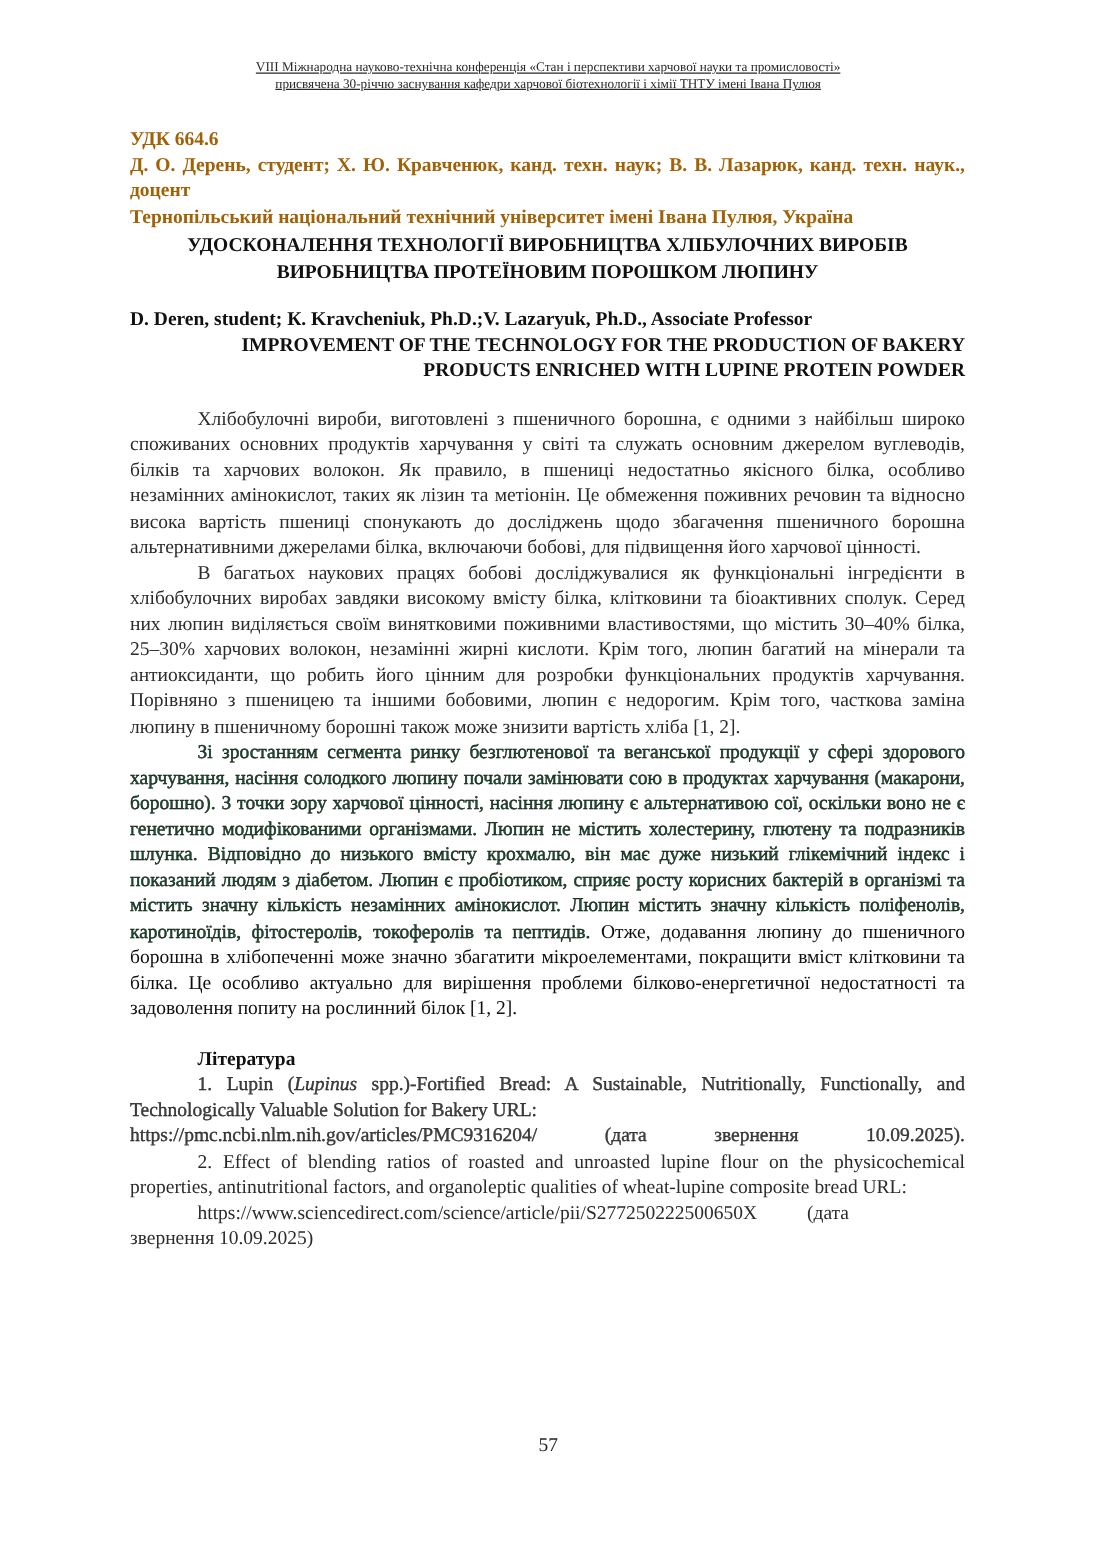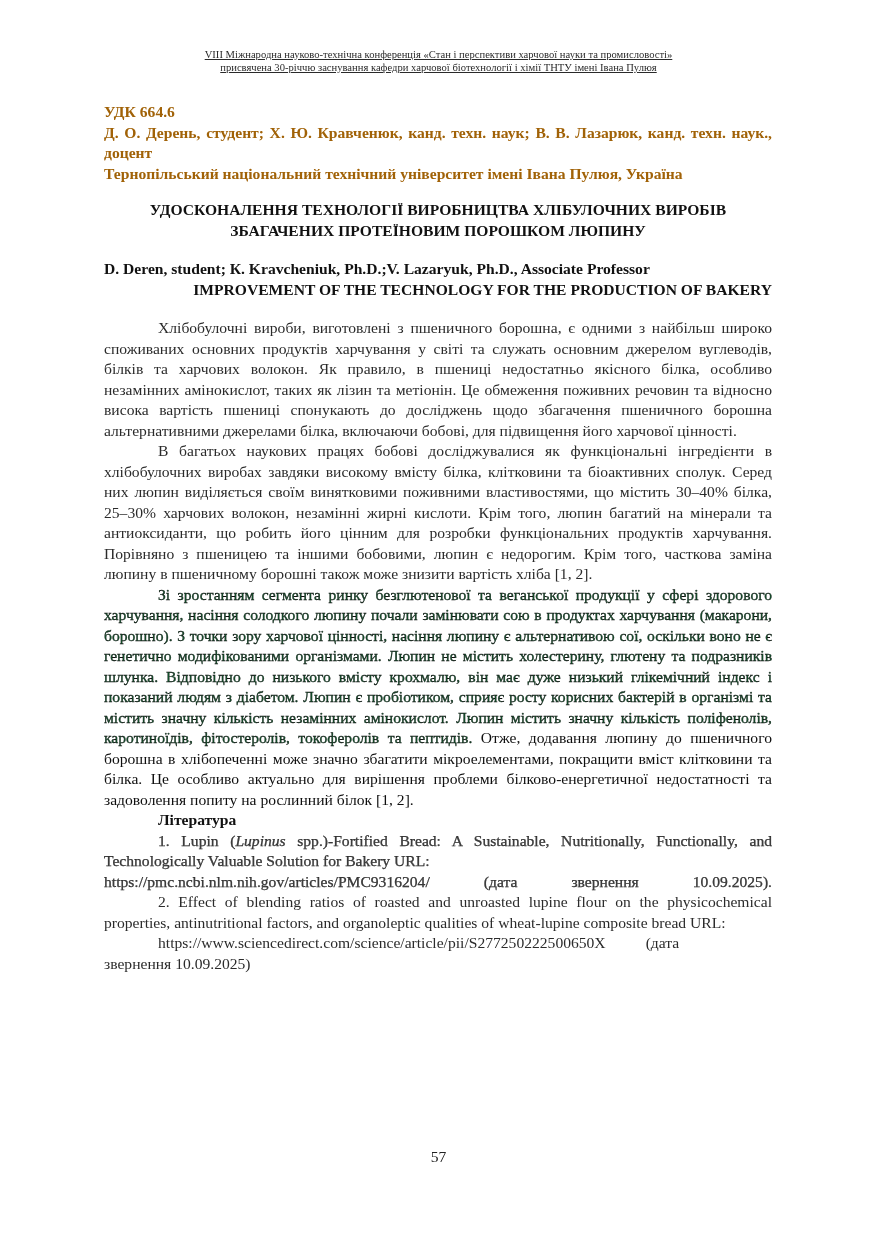--- a/index.html
+++ b/index.html
@@ -9,33 +9,33 @@
     font-family: "Liberation Serif", serif; color: #1a1a1a;
   }
   .running-header {
     position: absolute; left: 100px; width: 677px; top: 48px;
     text-align: center; font-size: 10.6px; line-height: 13px;
     color: #2a2a2a; text-decoration: underline;
   }
   .content { position: absolute; left: 104px; width: 668px; top: 102px; }
   .meta { font-weight: bold; font-size: 15.6px; line-height: 20.5px; color: #a16207; text-align: justify; }
   .title-ua {
-    margin-top: 16px; font-weight: bold; font-size: 15.6px; line-height: 20.5px;
+    margin-top: 3px; font-weight: bold; font-size: 15.6px; line-height: 20.5px;
     text-align: center; color: #111;
   }
   .authors-en { margin-top: 18px; font-weight: bold; font-size: 15.6px; line-height: 20.5px; color: #111; }
   .title-en { font-weight: bold; font-size: 15.6px; line-height: 20.5px; text-align: right; color: #111; }
   .para {
     font-size: 15.6px; line-height: 20.5px; text-align: justify; text-indent: 54px; color: #2b2b2b;
     margin: 0;
   }
   .para.first { margin-top: 18px; }
   .para.strong { color: #0f0f0f; }
   .para .b { font-weight: normal; color: #14532d; -webkit-text-stroke: 0.35px #0f0f0f; }
-  .refs-heading { font-weight: bold; font-size: 15.6px; line-height: 20.5px; text-indent: 54px; color: #111; }
+  .refs-heading { margin-top: 20px; font-weight: bold; font-size: 15.6px; line-height: 20.5px; text-indent: 54px; color: #111; }
   .ref { font-size: 15.6px; line-height: 20.5px; text-align: justify; text-indent: 54px; color: #2b2b2b; margin: 0; }
   .ref.dark { color: #404040; -webkit-text-stroke: 0.25px #0f0f0f; }
   .ref .url-line { display: block; text-align: justify; text-align-last: justify; }
   .page-number {
     position: absolute; left: 0; width: 877px; top: 1148px; text-align: center;
     font-size: 15.6px; color: #222;
   }
   i { font-style: italic; }
 </style>
 </head>
@@ -48,26 +48,27 @@
     <div>присвячена 30-річчю заснування кафедри харчової біотехнології і хімії ТНТУ імені Івана Пулюя</div>
   </div>
 
   <div class="content">
     <div class="meta">УДК 664.6</div>
     <div class="meta">Д. О. Дерень, студент; Х. Ю. Кравченюк, канд. техн. наук; В. В. Лазарюк, канд. техн. наук., доцент</div>
     <div class="meta">Тернопільський національний технічний університет імені Івана Пулюя, Україна</div>
 
     <div class="title-ua">
       <div>УДОСКОНАЛЕННЯ ТЕХНОЛОГІЇ ВИРОБНИЦТВА ХЛІБУЛОЧНИХ ВИРОБІВ</div>
-      <div>ЗБАГАЧЕНИХ ПРОТЕЇНОВИМ ПОРОШКОМ ЛЮПИНУ</div>
+      <div>ВИРОБНИЦТВА ПРОТЕЇНОВИМ ПОРОШКОМ ЛЮПИНУ</div>
     </div>
 
     <div class="authors-en">D. Deren, student; К. Kravcheniuk, Ph.D.;V. Lazaryuk, Ph.D., Associate Professor</div>
     <div class="title-en">
       <div>IMPROVEMENT OF THE TECHNOLOGY FOR THE PRODUCTION OF BAKERY</div>
+      <div>PRODUCTS ENRICHED WITH LUPINE PROTEIN POWDER</div>
     </div>
 
     <p class="para first">Хлібобулочні вироби, виготовлені з пшеничного борошна, є одними з найбільш широко споживаних основних продуктів харчування у світі та служать основним джерелом вуглеводів, білків та харчових волокон. Як правило, в пшениці недостатньо якісного білка, особливо незамінних амінокислот, таких як лізин та метіонін. Це обмеження поживних речовин та відносно висока вартість пшениці спонукають до досліджень щодо збагачення пшеничного борошна альтернативними джерелами білка, включаючи бобові, для підвищення його харчової цінності.</p>
     <p class="para">В багатьох наукових працях бобові досліджувалися як функціональні інгредієнти в хлібобулочних виробах завдяки високому вмісту білка, клітковини та біоактивних сполук. Серед них люпин виділяється своїм винятковими поживними властивостями, що містить 30–40% білка, 25–30% харчових волокон, незамінні жирні кислоти. Крім того, люпин багатий на мінерали та антиоксиданти, що робить його цінним для розробки функціональних продуктів харчування. Порівняно з пшеницею та іншими бобовими, люпин є недорогим. Крім того, часткова заміна люпину в пшеничному борошні також може знизити вартість хліба [1, 2].</p>
     <p class="para strong"><span class="b">Зі зростанням сегмента ринку безглютенової та веганської продукції у сфері здорового харчування, насіння солодкого люпину почали замінювати сою в продуктах харчування (макарони, борошно). З точки зору харчової цінності, насіння люпину є альтернативою сої, оскільки воно не є генетично модифікованими організмами. Люпин не містить холестерину, глютену та подразників шлунка. Відповідно до низького вмісту крохмалю, він має дуже низький глікемічний індекс і показаний людям з діабетом. Люпин є пробіотиком, сприяє росту корисних бактерій в організмі та містить значну кількість незамінних амінокислот. Люпин містить значну кількість поліфенолів, каротиноїдів, фітостеролів, токоферолів та пептидів.</span><span> Отже, додавання люпину до пшеничного борошна в хлібопеченні може значно збагатити мікроелементами, покращити вміст клітковини та білка. Це особливо актуально для вирішення проблеми білково-енергетичної недостатності та задоволення попиту на рослинний білок [1, 2].</span></p>
 
     <div class="refs-heading">Література</div>
 
     <p class="ref dark"><span>1. Lupin (</span><i>Lupinus</i><span> spp.)-Fortified Bread: A Sustainable, Nutritionally, Functionally, and Technologically Valuable Solution for Bakery URL:</span><span class="url-line" style="text-indent:0">https://pmc.ncbi.nlm.nih.gov/articles/PMC9316204/ (дата звернення 10.09.2025).</span></p>
 

